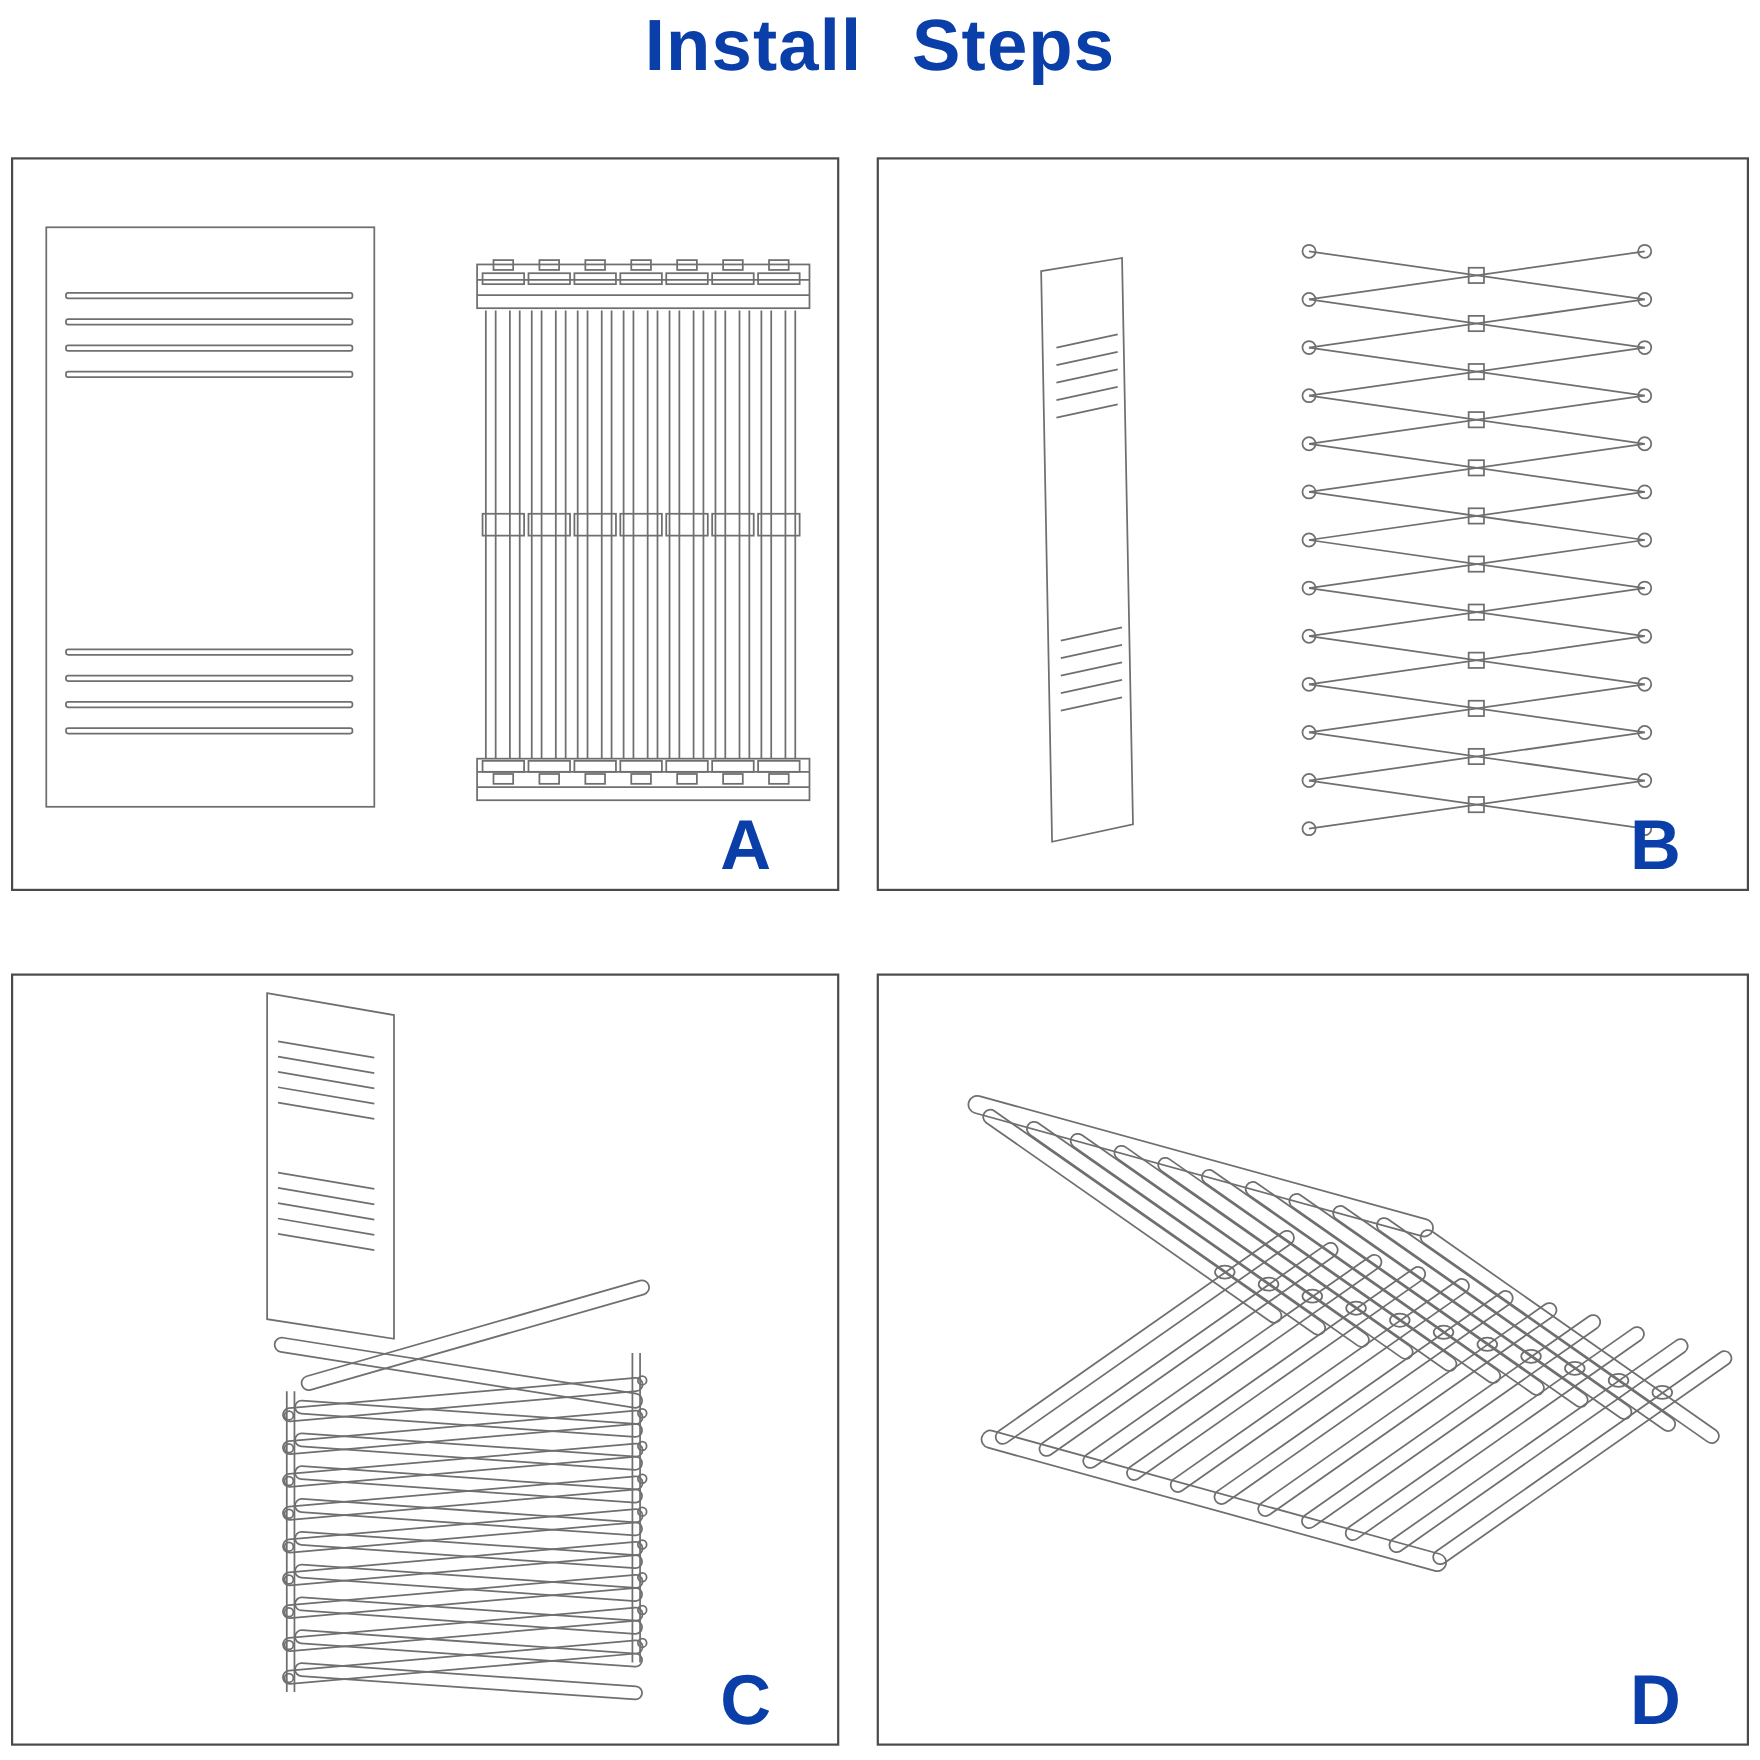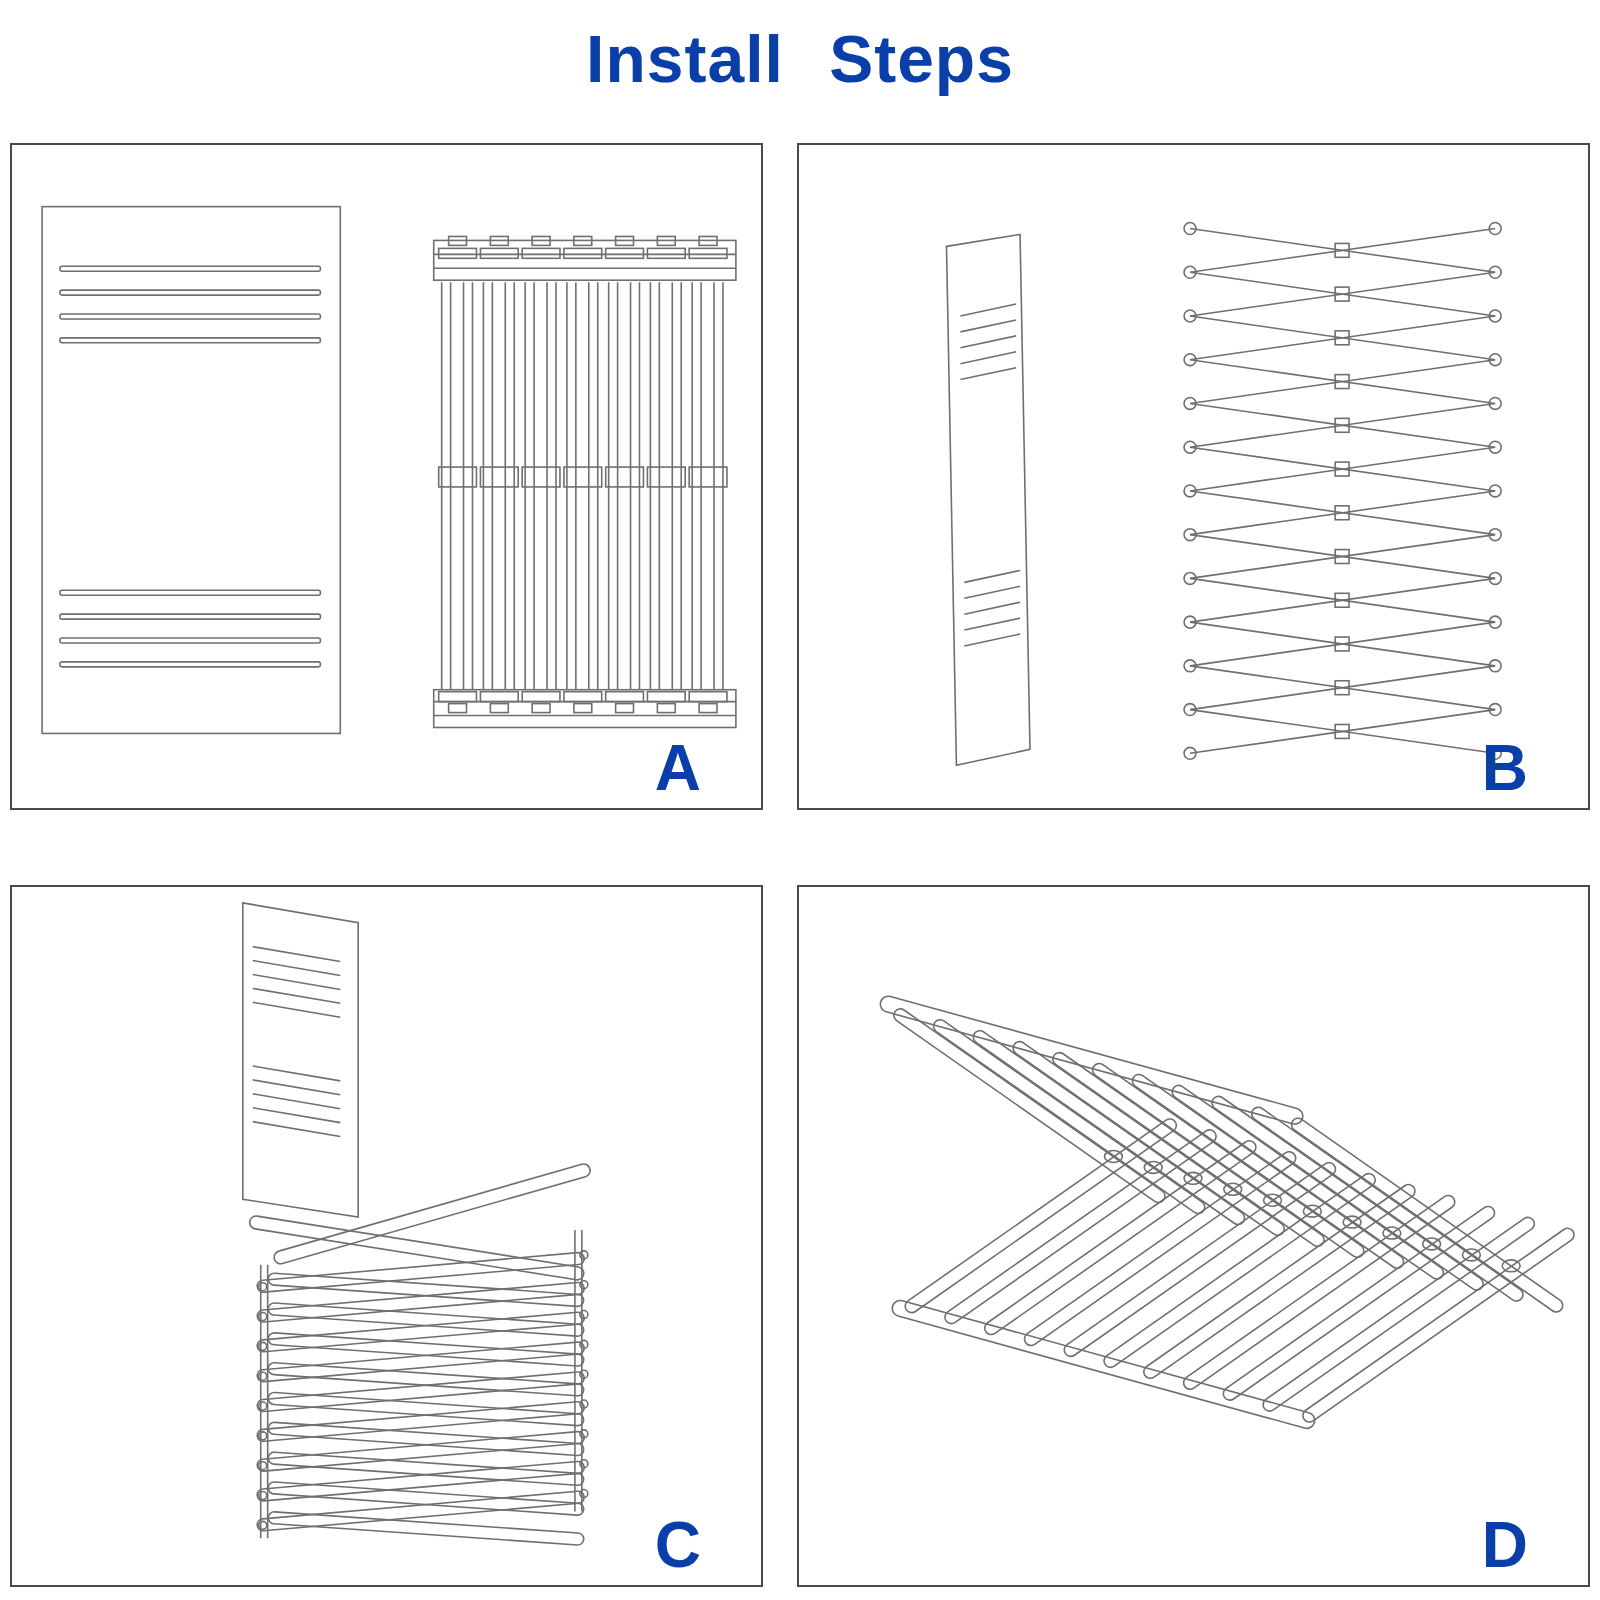--- a/index.html
+++ b/index.html
@@ -1,20 +1,20 @@
 <!DOCTYPE html>
 <html style="--accent: #0a3ea8; --line: #6f6f6f;"><head>
 <meta charset="utf-8">
 <style>
   :root { --accent:#0a3ea8; --line:#6f6f6f; }
   * { box-sizing:border-box; }
   html,body { margin:0; padding:0; width:1600px; height:1600px; background:#fff;
               font-family:"Liberation Sans", sans-serif; overflow:hidden; }
   .page { position:relative; width:1600px; height:1600px; }
-  .title { position:absolute; top:21px; left:0; width:100%; text-align:center;
+  .title { position:absolute; top:3px; left:0; width:100%; text-align:center;
            font-size:66px; font-weight:bold; color:var(--accent);
            word-spacing:26px; letter-spacing:1px; }
   .panel { position:absolute; border:2px solid #4a4a4a; background:#fff; }
   #panel-a { left:10px;  top:143px; width:753px; height:667px; }
   #panel-b { left:797px; top:143px; width:793px; height:667px; }
   #panel-c { left:10px;  top:885px; width:753px; height:702px; }
   #panel-d { left:797px; top:885px; width:793px; height:702px; }
   .panel svg { display:block; width:100%; height:100%; }
   .panel-label { position:absolute; right:60px; bottom:8px; font-size:64px;
                  font-weight:bold; color:var(--accent); line-height:1; }

